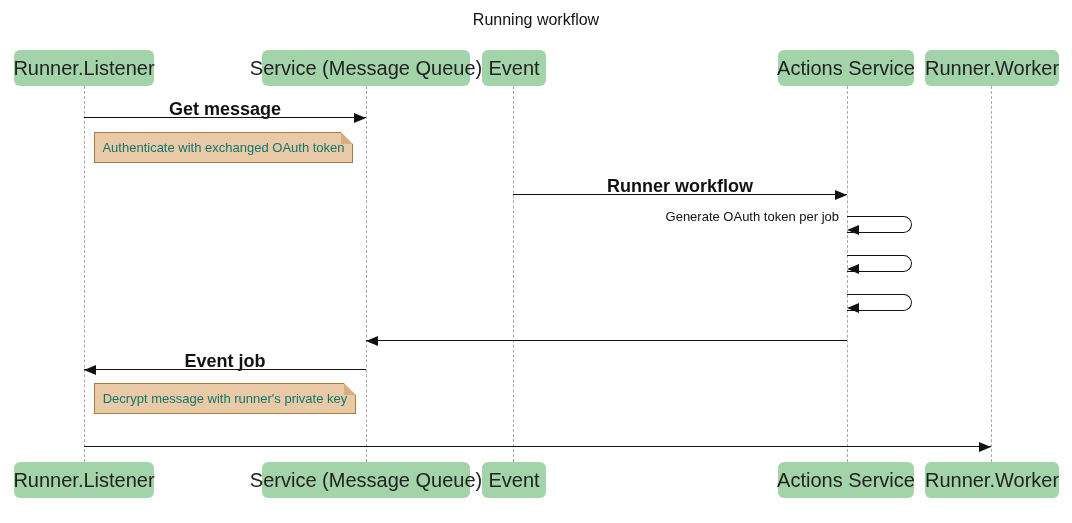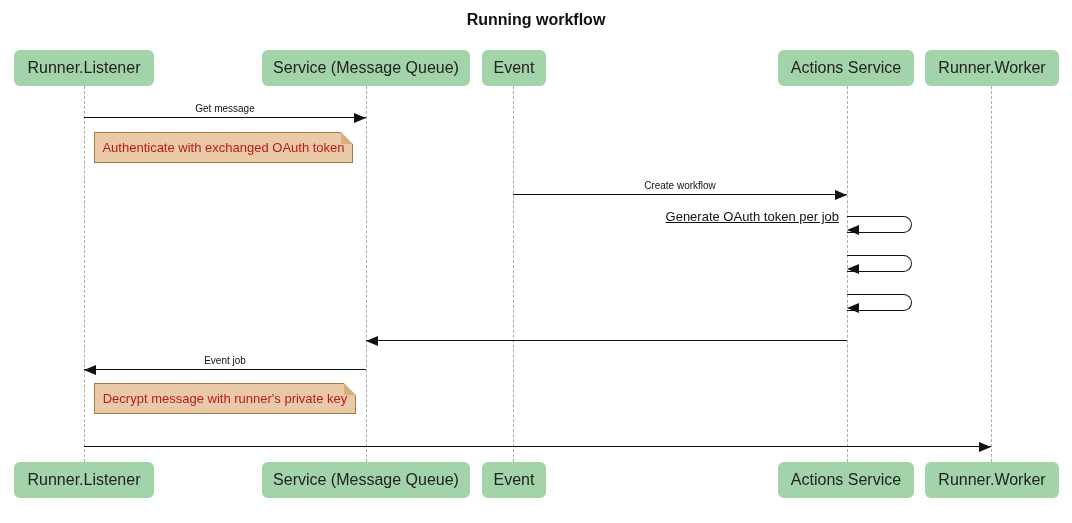--- a/index.html
+++ b/index.html
@@ -13,57 +13,57 @@
     --background:#ffffff;
     --title-text:#111111;
   }
   html,body{margin:0;padding:0;background:var(--background);}
   .diagram{
     position:relative;width:1072px;height:523px;background:var(--background);
     font-family:"Liberation Sans","DejaVu Sans",sans-serif;overflow:hidden;
   }
   .title{
     position:absolute;left:0;top:11px;width:100%;text-align:center;
-    font-size:16px;font-weight:bold;color:var(--title-text);
+    font-size:16px;font-weight:normal;color:var(--title-text);
   }
   .lifeline{
     position:absolute;width:0;top:86px;height:376px;
     border-left:1px dashed var(--lifeline);
   }
   .actor{
     position:absolute;height:36px;background:var(--actor-fill);
     border-radius:6px;display:flex;align-items:center;justify-content:center;
-    font-size:16px;color:var(--actor-text);white-space:nowrap;
+    font-size:20px;color:var(--actor-text);white-space:nowrap;
   }
   .msg-line{position:absolute;height:0;border-top:1.5px solid var(--message-line);}
   .head-right{position:absolute;width:0;height:0;
     border-top:5px solid transparent;border-bottom:5px solid transparent;
     border-left:12px solid var(--message-line);}
   .head-left{position:absolute;width:0;height:0;
     border-top:5px solid transparent;border-bottom:5px solid transparent;
     border-right:12px solid var(--message-line);}
   .mlabel{
     position:absolute;transform:translateX(-50%);height:18px;line-height:18px;
-    font-size:10px;color:var(--message-line);white-space:nowrap;
-    background:var(--background);padding:0 4px;
+    font-size:18px;color:var(--message-line);white-space:nowrap;
+    background:var(--background);padding:0 4px;font-weight:bold;
   }
   .mlabel-r{
     position:absolute;height:18px;line-height:18px;font-size:13px;
     color:var(--message-line);white-space:nowrap;background:var(--background);
-    padding:0 4px;text-align:center;text-decoration:underline;
+    padding:0 4px;text-align:center;
   }
   .self-loop{
     position:absolute;width:64px;height:15px;
     border:1.5px solid var(--message-line);border-left:none;
     border-radius:0 10px 10px 0;
   }
   .note{
     position:absolute;background:var(--note-fill);border:1px solid var(--note-border);
     display:flex;align-items:center;justify-content:center;
-    font-size:13px;color:#b91c1c;white-space:nowrap;box-sizing:border-box;
+    font-size:13px;color:#0f766e;white-space:nowrap;box-sizing:border-box;
   }
   .note::before{
     content:"";position:absolute;top:-1px;right:-1px;width:0;height:0;
     border-style:solid;border-width:0 12px 12px 0;
     border-color:var(--background) var(--background) var(--note-fold) var(--note-fold);
   }
 </style>
 </head>
 <body>
 
@@ -82,21 +82,21 @@
   <div class="actor" style="left:482px;top:50px;width:64px">Event</div>
   <div class="actor" style="left:778px;top:50px;width:136px">Actions Service</div>
   <div class="actor" style="left:925px;top:50px;width:134px">Runner.Worker</div>
 
   <div class="mlabel" style="left:225px;top:100px">Get message</div>
   <div class="msg-line" style="left:84px;top:117px;width:282px"></div>
   <div class="head-right" style="left:354px;top:113px"></div>
 
   <div class="note" style="left:94px;top:132px;width:259px;height:31px">Authenticate with exchanged OAuth token</div>
 
-  <div class="mlabel" style="left:680px;top:177px">Create workflow</div>
+  <div class="mlabel" style="left:680px;top:177px">Runner workflow</div>
   <div class="msg-line" style="left:513px;top:194px;width:334px"></div>
   <div class="head-right" style="left:835px;top:190px"></div>
 
   <div class="mlabel-r" style="right:229px;top:208px">Generate OAuth token per job</div>
   <div class="self-loop" style="left:847px;top:216px"></div>
   <div class="head-left" style="left:847px;top:225px"></div>
 
   <div class="self-loop" style="left:847px;top:255px"></div>
   <div class="head-left" style="left:847px;top:264px"></div>
 

